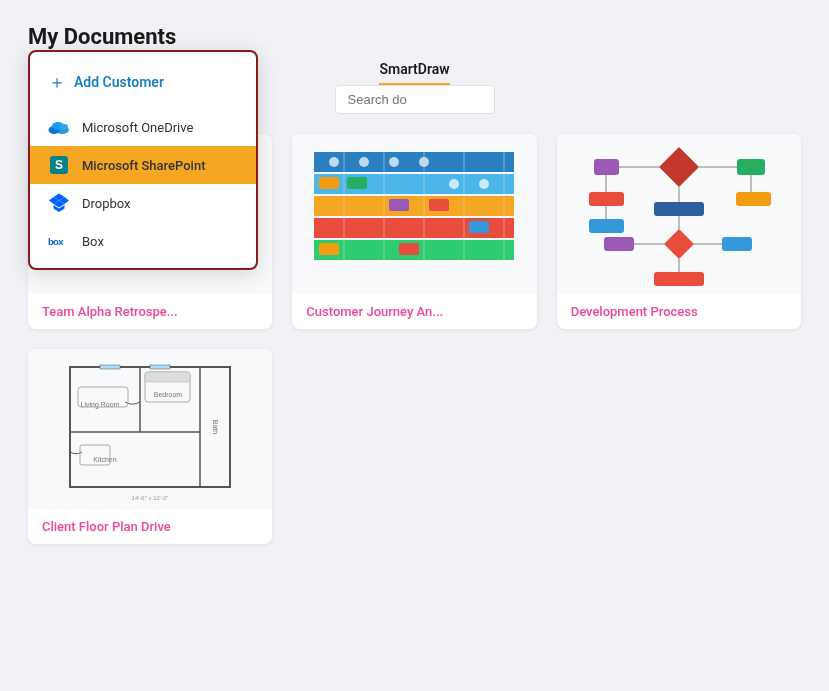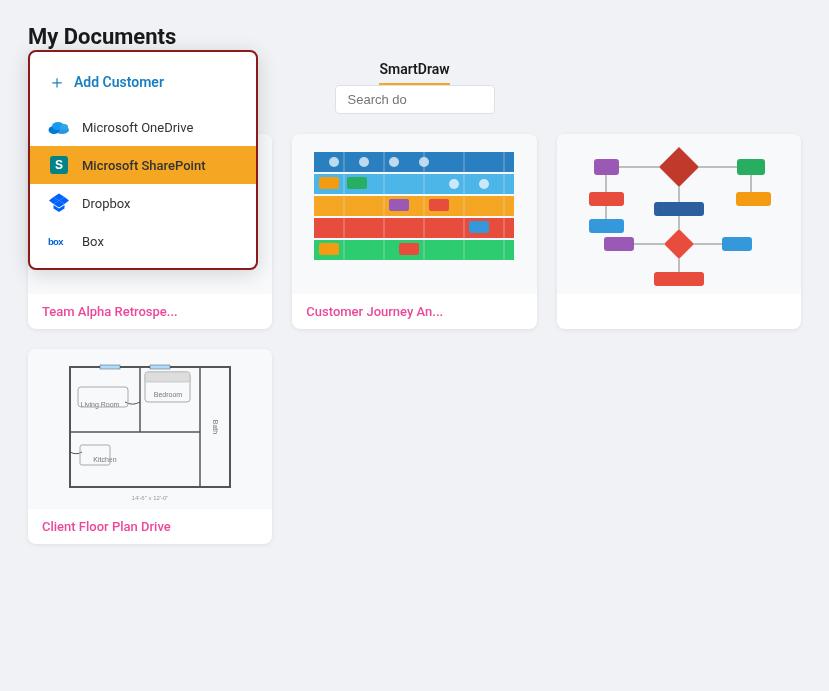--- a/index.html
+++ b/index.html
@@ -285,20 +285,21 @@
 
           <line x1="85" y1="107" x2="50" y2="107" stroke="#aaa" stroke-width="1.5"></line>
           <rect x="25" y="100" width="30" height="14" rx="3" fill="#9b59b6"></rect>
           <line x1="115" y1="107" x2="145" y2="107" stroke="#aaa" stroke-width="1.5"></line>
           <rect x="143" y="100" width="30" height="14" rx="3" fill="#3498db"></rect>
 
           <line x1="100" y1="122" x2="100" y2="135" stroke="#aaa" stroke-width="1.5"></line>
           <rect x="75" y="135" width="50" height="14" rx="3" fill="#e74c3c"></rect>
         </svg>
       </div>
+      <div class="doc-card-label">Development Process</div>
     </div>
 
 
     <div class="doc-card">
       <div class="doc-card-thumb">
         <svg width="200" height="155" viewBox="0 0 200 155">
 
           <rect x="20" y="15" width="160" height="120" rx="0" fill="none" stroke="#555" stroke-width="2"></rect>
 
           <line x1="90" y1="15" x2="90" y2="80" stroke="#555" stroke-width="1.5"></line>

